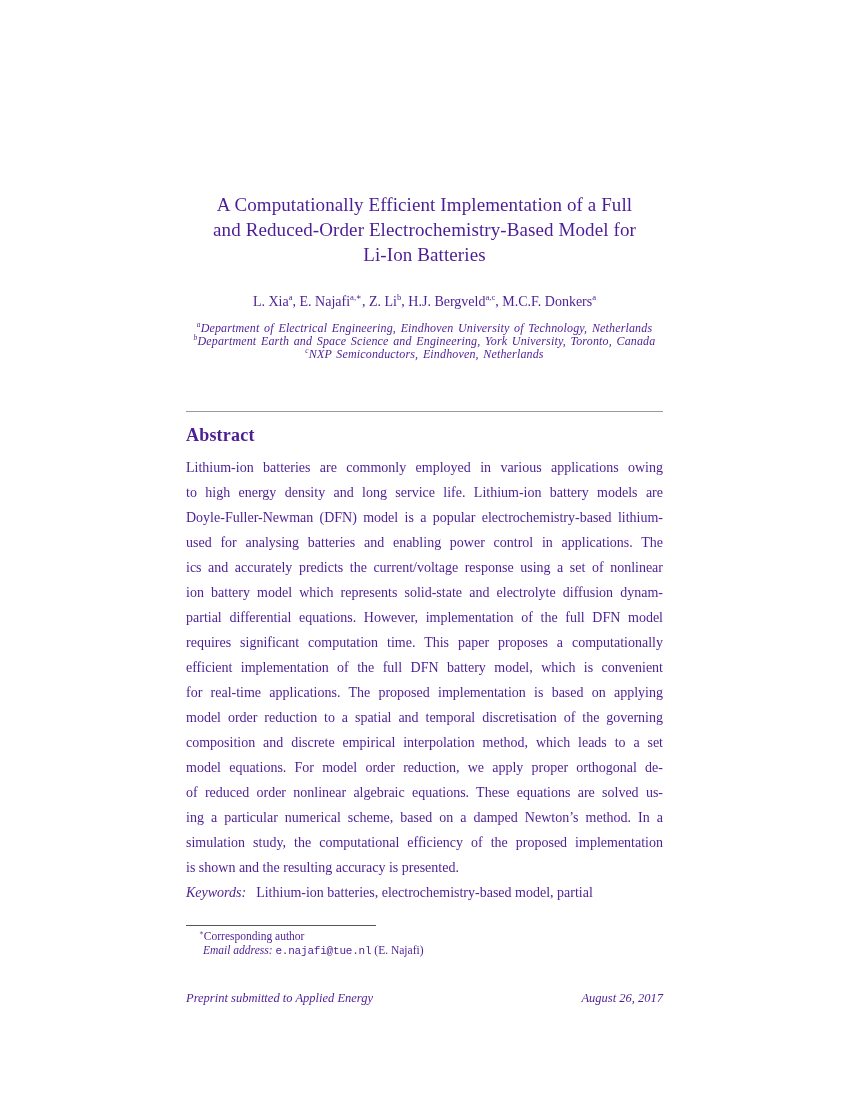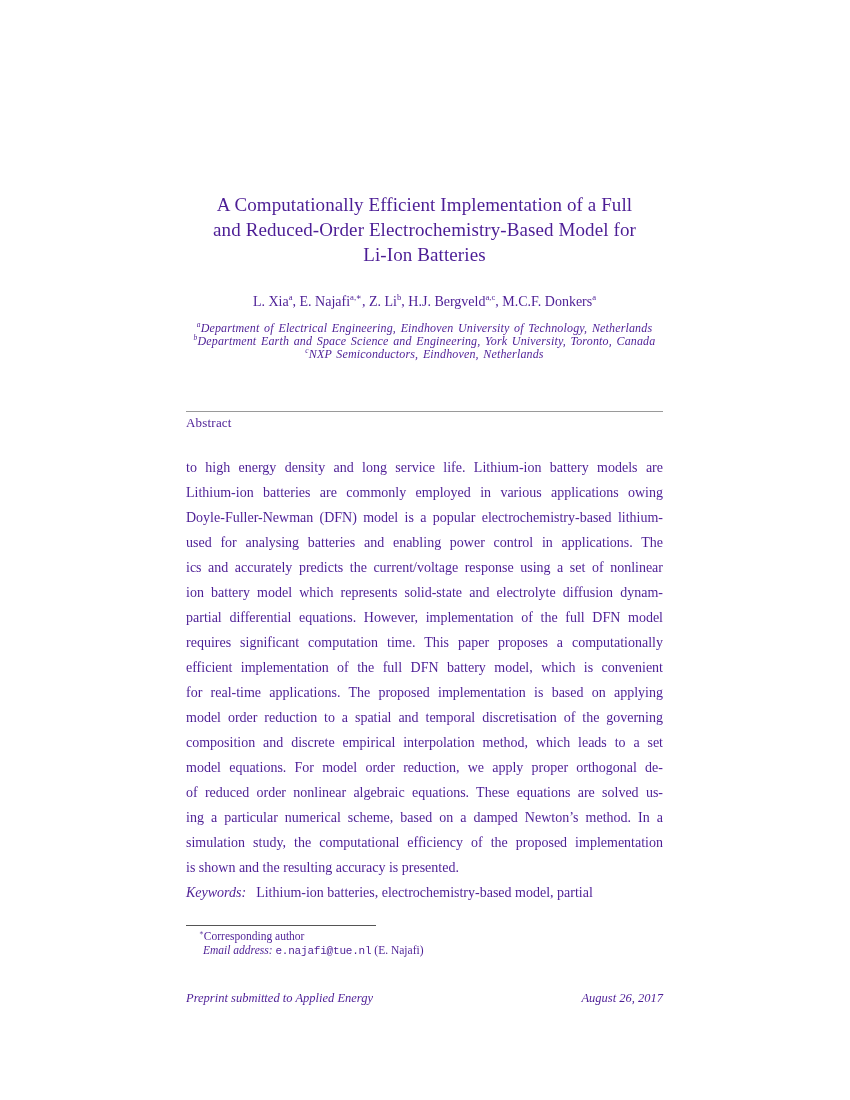--- a/index.html
+++ b/index.html
@@ -64,24 +64,24 @@
     position: absolute;
     top: 383px;
     left: 0;
     width: 477px;
     border: none;
     border-top: 1px solid #9a9a9a;
     margin: 0;
   }
   .abstract-heading {
     position: absolute;
-    top: 387px;
-    left: 0;
-    font-size: 13px;
-    font-weight: normal;
+    top: 397px;
+    left: 0;
+    font-size: 18px;
+    font-weight: bold;
     letter-spacing: 0.2px;
   }
   .abstract-body {
     position: absolute;
     top: 427px;
     left: 0;
     width: 477px;
     font-size: 14px;
   }
   .abs-line {
@@ -154,22 +154,22 @@
       <div class="affil"><sup class="affil-sup">a</sup><span>Department of Electrical Engineering, Eindhoven University of Technology, Netherlands</span></div>
       <div class="affil"><sup class="affil-sup">b</sup><span>Department Earth and Space Science and Engineering, York University, Toronto, Canada</span></div>
       <div class="affil"><sup class="affil-sup">c</sup><span>NXP Semiconductors, Eindhoven, Netherlands</span></div>
     </div>
 
     <hr class="rule-abstract">
 
     <div class="abstract-heading">Abstract</div>
 
     <div class="abstract-body">
+      <div class="abs-line">Lithium-ion batteries are commonly employed in various applications owing</div>
       <div class="abs-line">to high energy density and long service life. Lithium-ion battery models are</div>
-      <div class="abs-line">Lithium-ion batteries are commonly employed in various applications owing</div>
       <div class="abs-line">Doyle-Fuller-Newman (DFN) model is a popular electrochemistry-based lithium-</div>
       <div class="abs-line">used for analysing batteries and enabling power control in applications. The</div>
       <div class="abs-line">ics and accurately predicts the current/voltage response using a set of nonlinear</div>
       <div class="abs-line">ion battery model which represents solid-state and electrolyte diffusion dynam-</div>
       <div class="abs-line">partial differential equations. However, implementation of the full DFN model</div>
       <div class="abs-line">requires significant computation time. This paper proposes a computationally</div>
       <div class="abs-line">efficient implementation of the full DFN battery model, which is convenient</div>
       <div class="abs-line">for real-time applications. The proposed implementation is based on applying</div>
       <div class="abs-line">model order reduction to a spatial and temporal discretisation of the governing</div>
       <div class="abs-line">composition and discrete empirical interpolation method, which leads to a set</div>

